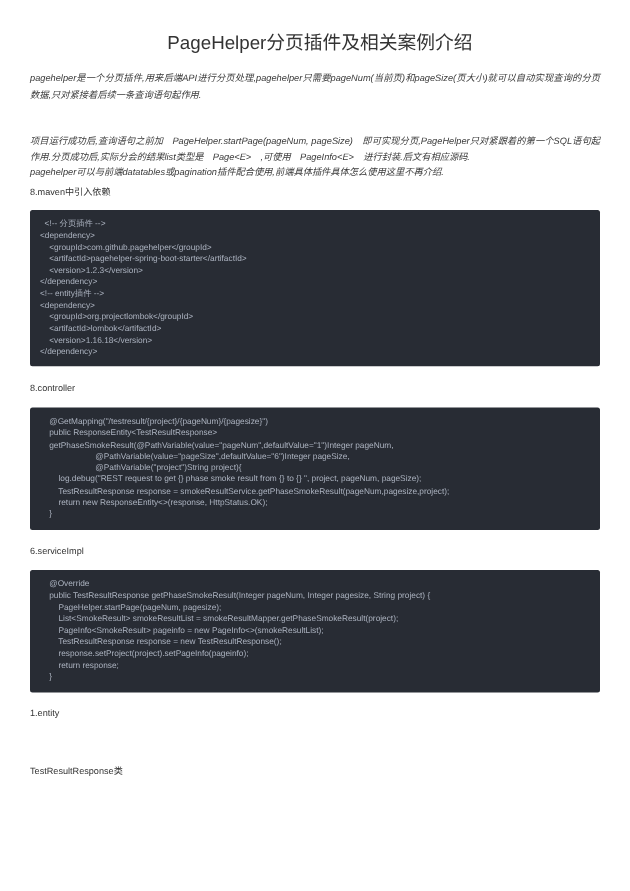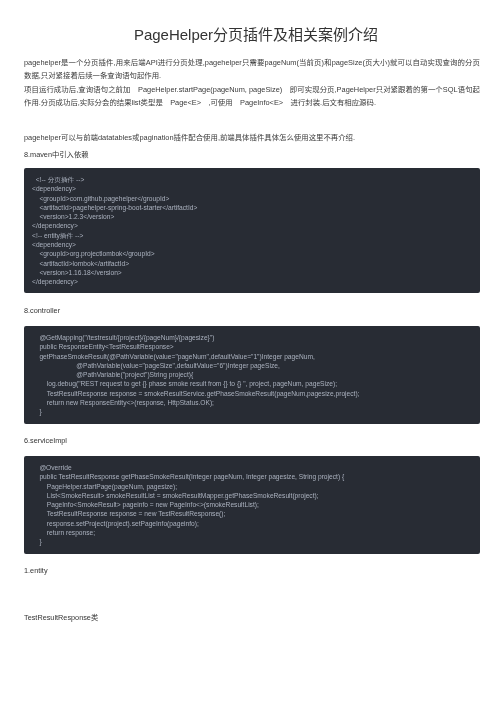--- a/index.html
+++ b/index.html
@@ -3,36 +3,36 @@
 <meta charset="utf-8">
 <style>
   html,body{margin:0;padding:0;}
   body{width:504px;height:713px;background:#ffffff;
        font-family:"Liberation Sans","Noto Sans CJK SC",sans-serif;
        -webkit-font-smoothing:antialiased;}
   .page{position:relative;width:504px;}
   .title{position:absolute;left:4px;top:22.9px;width:504px;text-align:center;
          font-size:15px;font-weight:400;color:#333333;letter-spacing:0px;}
   .para{position:absolute;left:24px;width:456px;font-size:7.4px;color:#3a3a3a;
-        line-height:12.8px;text-align:justify;}
+        line-height:12.8px;text-align:justify;font-style:italic;}
   .hd{position:absolute;left:24px;font-size:7.3px;color:#333333;}
   .codebox{position:absolute;left:24px;width:456px;background:#282c34;
            border-radius:2px;box-sizing:border-box;}
   .code{font-family:"Liberation Sans",sans-serif;font-size:6.65px;
         line-height:9.28px;color:#abb2bf;white-space:pre;margin:0;
         padding:7.0px 8px;}
 </style>
 </head>
 <body>
 
 <div class="page">
   <div class="title">PageHelper分页插件及相关案例介绍</div>
 
   <div class="para" style="top:57px">pagehelper是一个分页插件,用来后端API进行分页处理,pagehelper只需要pageNum(当前页)和pageSize(页大小)就可以自动实现查询的分页数据,只对紧接着后续一条查询语句起作用.</div>
-  <div class="para" style="top:84px">项目运行成功后,查询语句之前加　PageHelper.startPage(pageNum, pageSize)　即可实现分页,PageHelper只对紧跟着的第一个SQL语句起作用.分页成功后,实际分会的结果list类型是　Page&lt;E&gt;　,可使用　PageInfo&lt;E&gt;　进行封装.后文有相应源码.</div>
+  <div class="para" style="top:107px">项目运行成功后,查询语句之前加　PageHelper.startPage(pageNum, pageSize)　即可实现分页,PageHelper只对紧跟着的第一个SQL语句起作用.分页成功后,实际分会的结果list类型是　Page&lt;E&gt;　,可使用　PageInfo&lt;E&gt;　进行封装.后文有相应源码.</div>
   <div class="para" style="top:132px">pagehelper可以与前端datatables或pagination插件配合使用,前端具体插件具体怎么使用这里不再介绍.</div>
 
   <div class="hd" style="top:149px">8.maven中引入依赖</div>
   <div class="codebox" style="top:168px">
     <pre class="code">  &lt;!-- 分页插件 --&gt;
 &lt;dependency&gt;
     &lt;groupId&gt;com.github.pagehelper&lt;/groupId&gt;
     &lt;artifactId&gt;pagehelper-spring-boot-starter&lt;/artifactId&gt;
     &lt;version&gt;1.2.3&lt;/version&gt;
 &lt;/dependency&gt;

